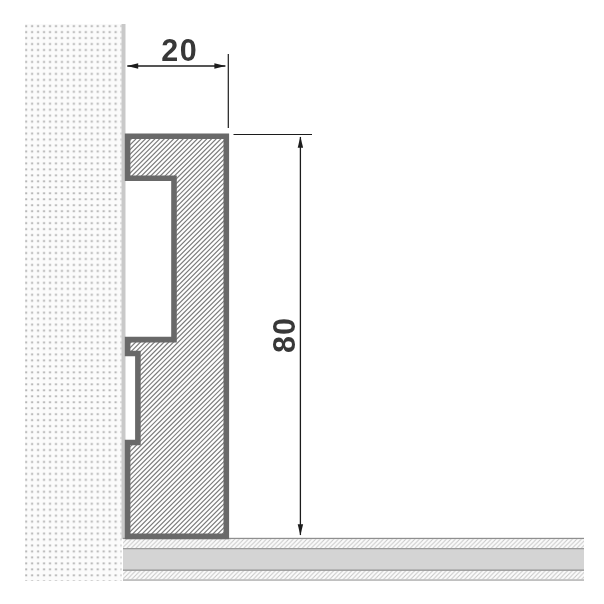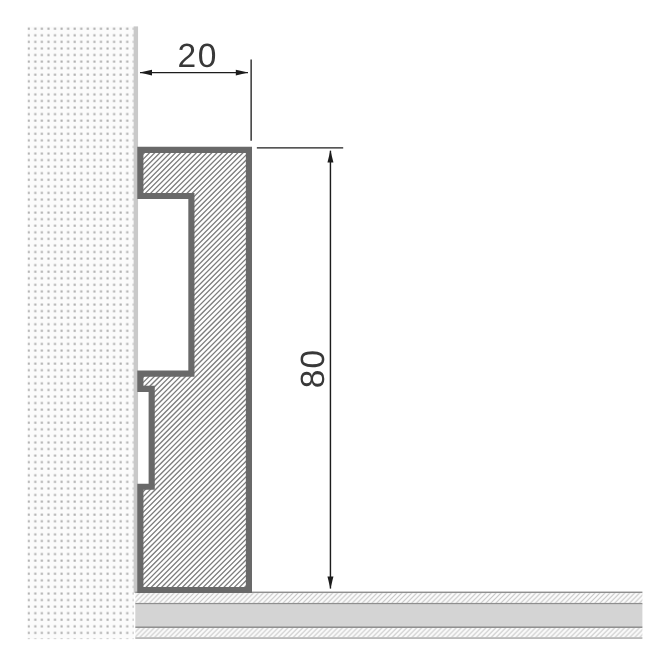--- a/index.html
+++ b/index.html
@@ -1,16 +1,16 @@
 <!DOCTYPE html>
 <html><head>
 <meta charset="utf-8">
 <style>
   html,body{margin:0;padding:0;background:#ffffff;}
-  .page{width:520px;height:604px;position:relative;font-family:"Liberation Sans",sans-serif;}
+  .page{width:520px;height:604px;position:relative;font-family:"Liberation Sans",sans-serif;font-weight:bold;}
   svg{position:absolute;left:0;top:0;}
   text{font-family:"Liberation Sans",sans-serif;}
 </style>
 </head>
 <body>
 <div class="page">
 <svg width="604" height="604" viewBox="0 0 604 604">
   <defs>
     <pattern id="dots" width="5.97" height="5.97" patternUnits="userSpaceOnUse">
       <rect width="5.97" height="5.97" fill="#fbfbfb"></rect>

